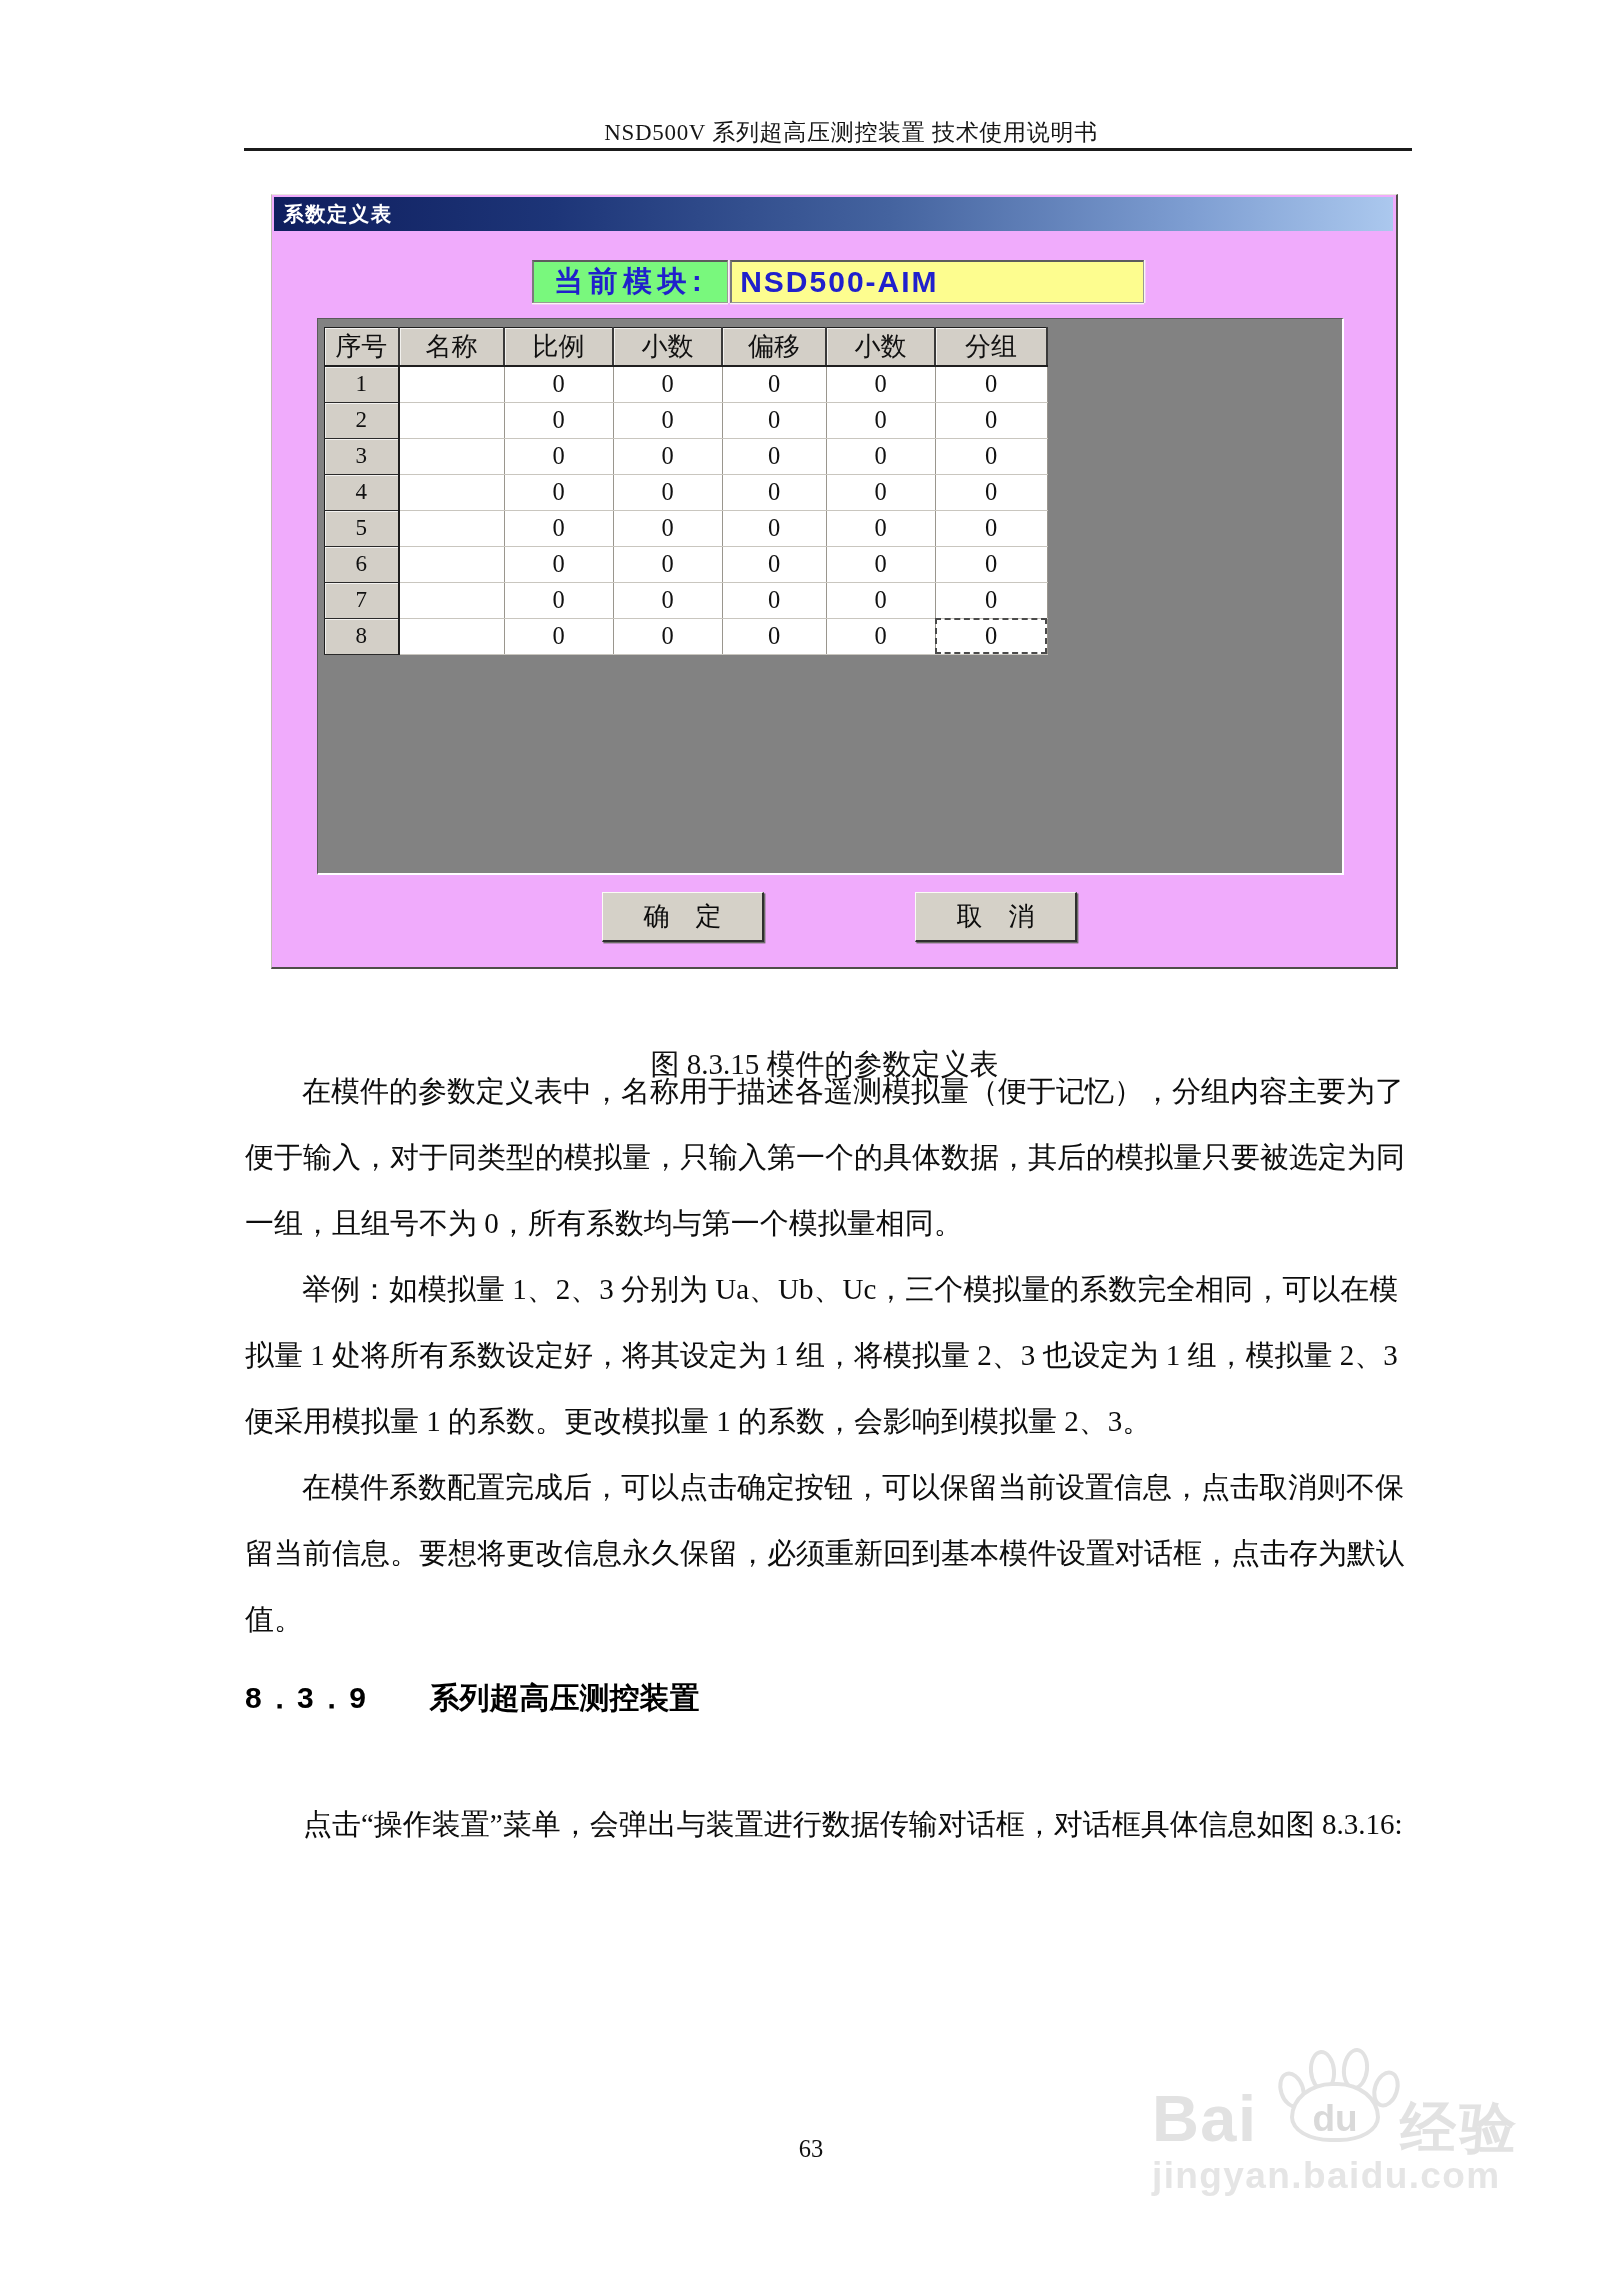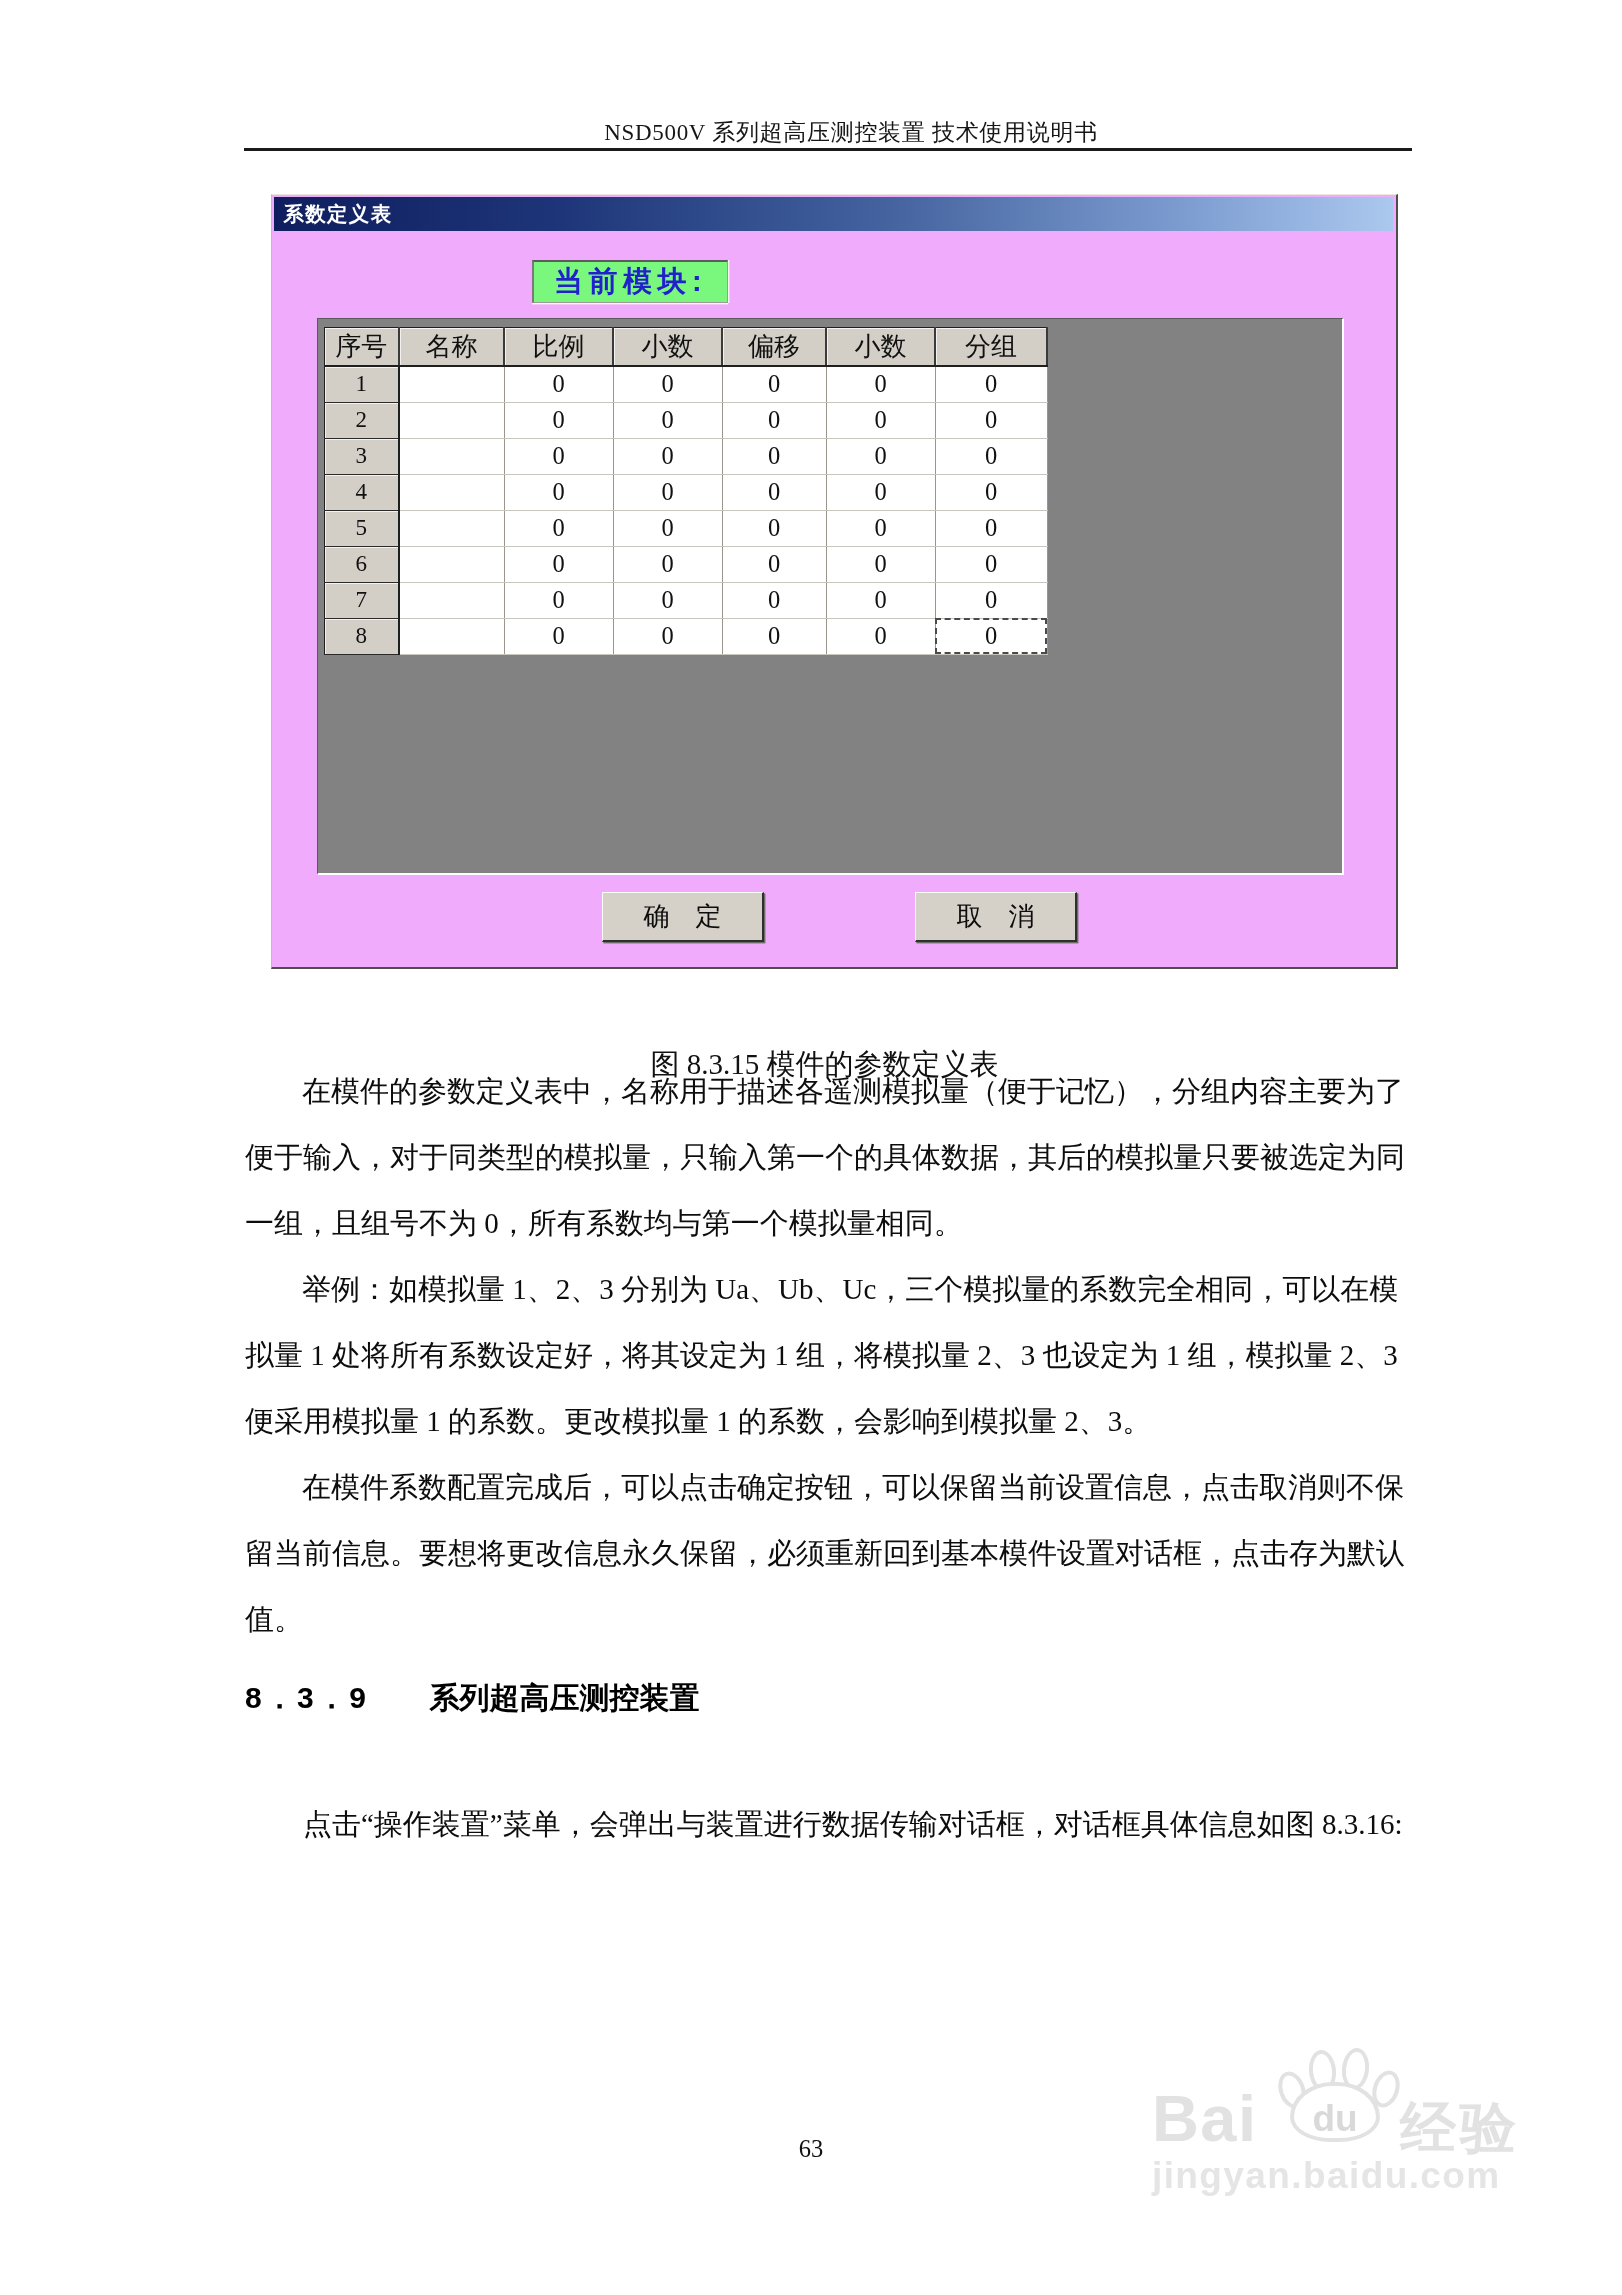--- a/index.html
+++ b/index.html
@@ -137,20 +137,21 @@
 
   <div class="doc-header-title">NSD500V 系列超高压测控装置 技术使用说明书</div>
   <div class="doc-header-rule"></div>
 
   <div class="dialog">
     <div class="titlebar">
       <span>系数定义表</span>
     </div>
 
     <div class="module-label">当前模块:</div>
+    <div class="module-value">NSD500-AIM</div>
 
     <div class="table-panel">
       <table class="grid">
         <colgroup id="grid-cols">
             <col style="width: 75px;">
             <col style="width: 105px;">
             <col style="width: 109px;">
             <col style="width: 109px;">
             <col style="width: 104px;">
             <col style="width: 109px;">

